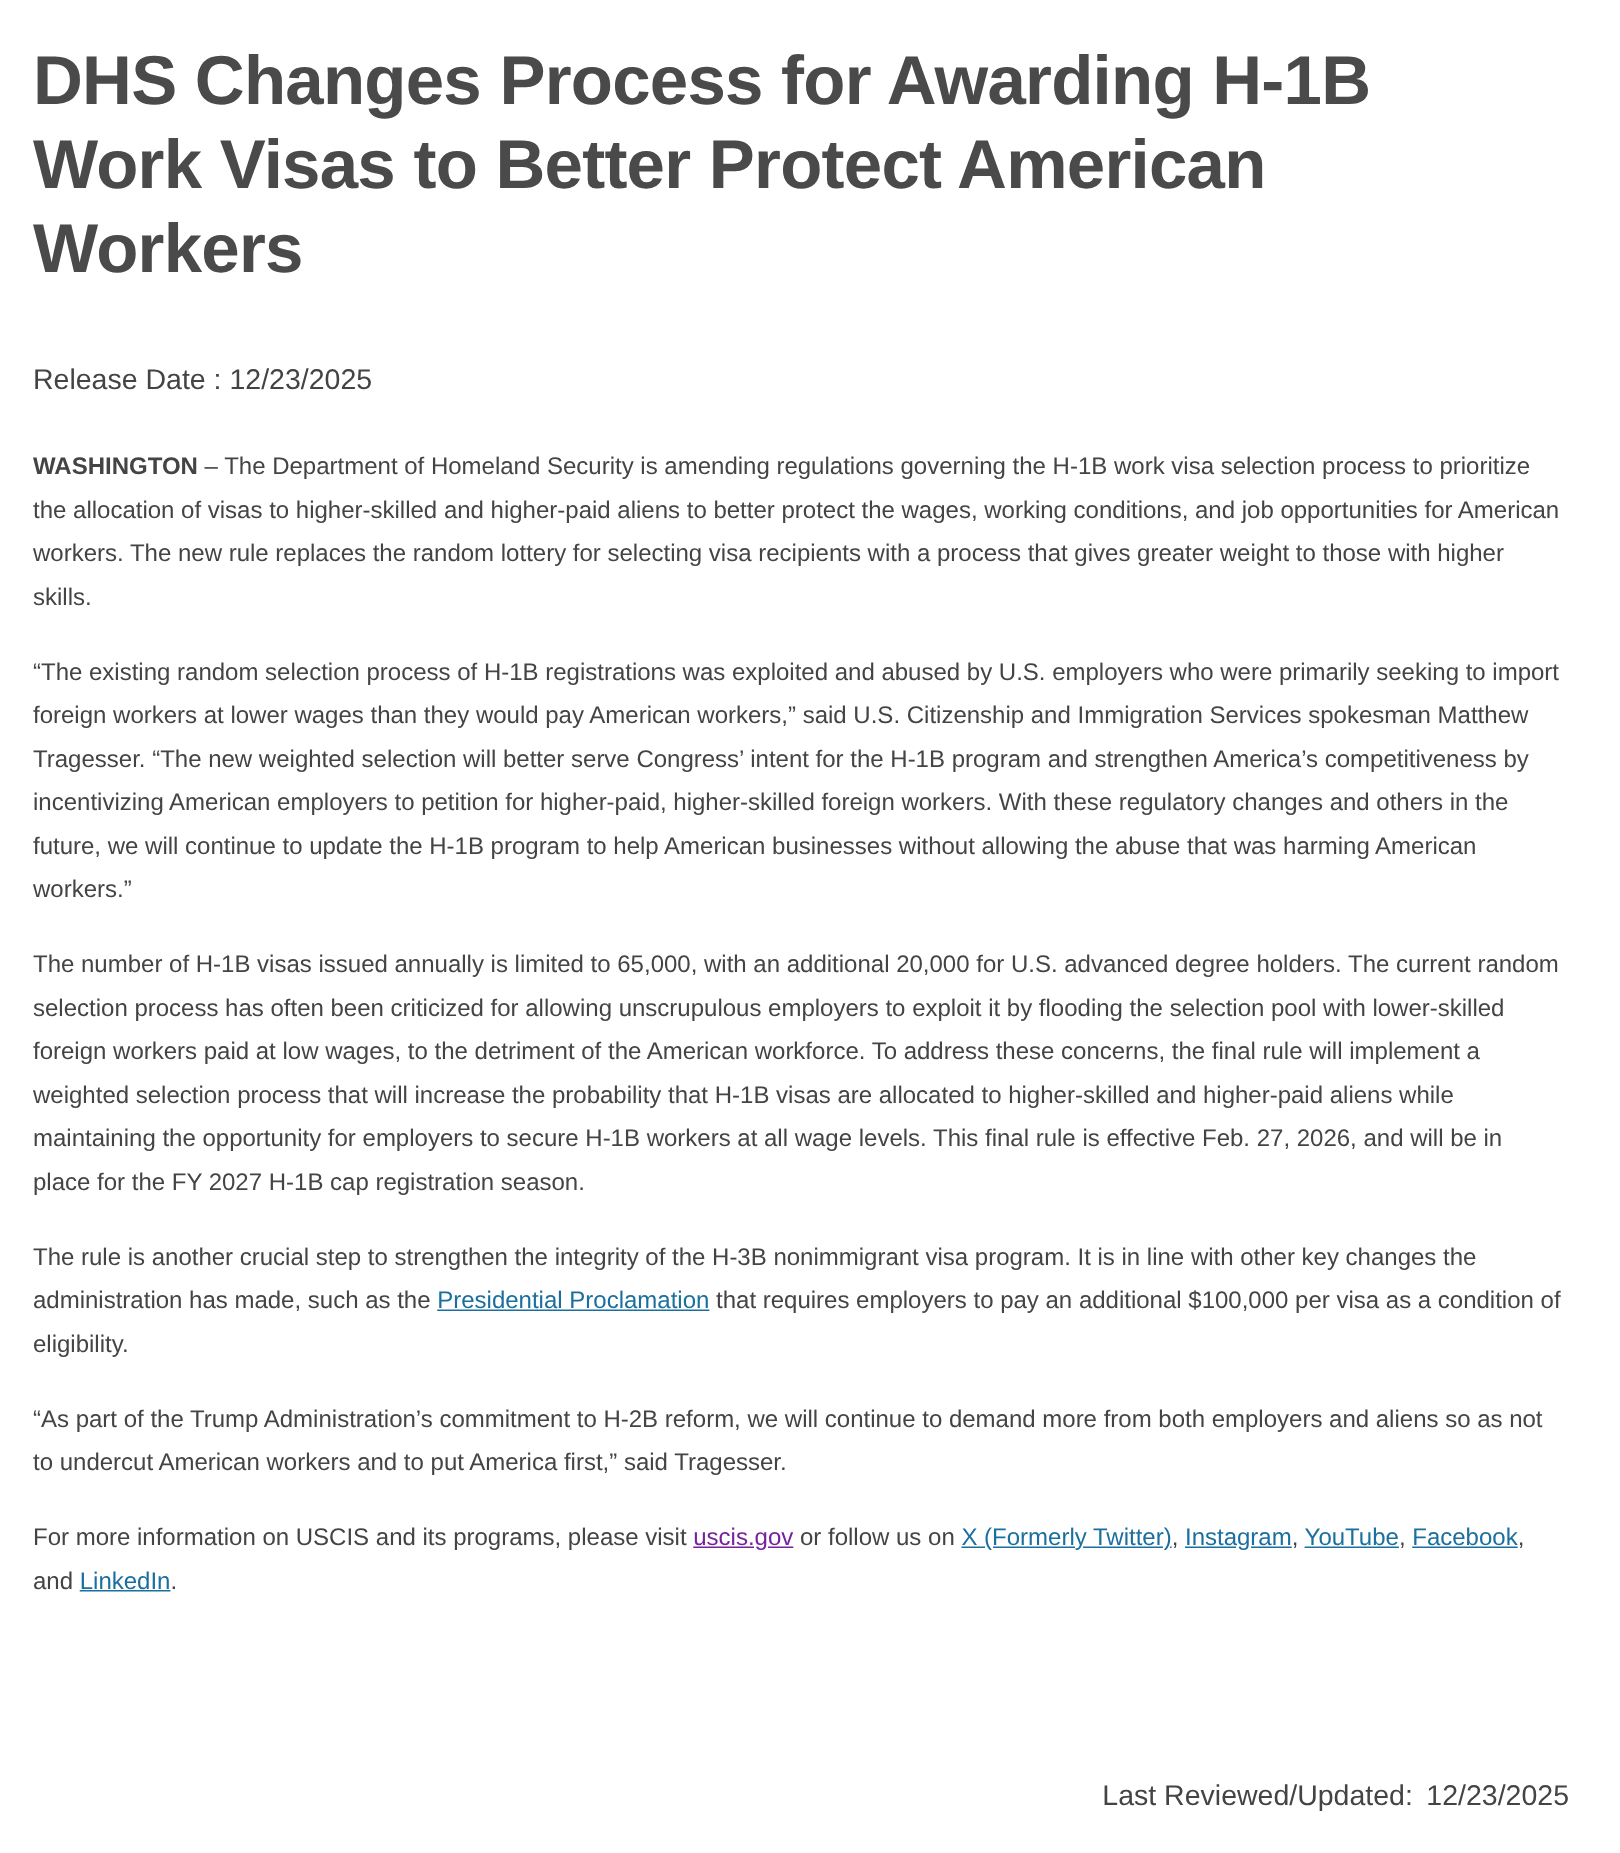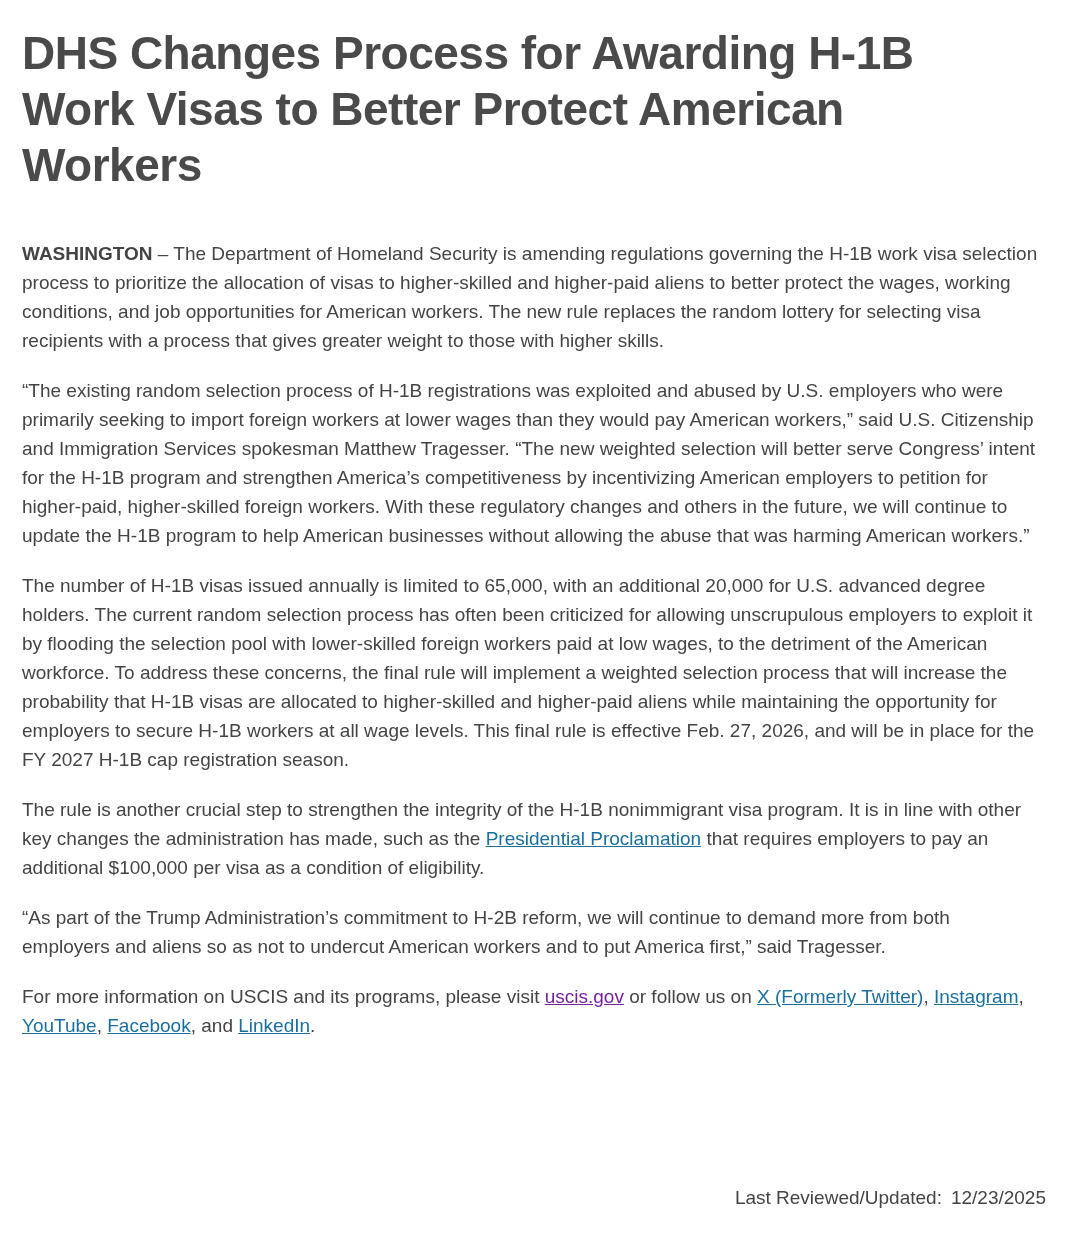--- a/index.html
+++ b/index.html
@@ -23,21 +23,21 @@
     max-width: 1010px;
     margin-bottom: 46px;
   }
   .release-date {
     font-size: 19px;
     line-height: 29px;
     margin-bottom: 29px;
     color: var(--text-color, #444444);
   }
   .article-body p {
-    font-size: 19px;
+    font-size: 16px;
     line-height: 29px;
     margin-bottom: 21px;
     max-width: 1036px;
     color: var(--text-color, #444444);
   }
   .article-body strong { font-weight: 700; }
   a.link {
     color: var(--link-color, #1a6f9e);
     cursor: pointer;
   }
@@ -53,26 +53,30 @@
   }
   .last-reviewed .date { margin-left: 9px; }
 </style>
 </head>
 <body>
 
 <div class="page">
 
   <h1 class="page-title">DHS Changes Process for Awarding H-1B Work Visas to Better Protect American Workers</h1>
 
+  <div class="release-date">
+    <span>Release Date :</span>
+    <span>12/23/2025</span>
+  </div>
 
   <div class="article-body">
       <p><strong>WASHINGTON</strong><span> – The Department of Homeland Security is amending regulations governing the H-1B work visa selection process to prioritize the allocation of visas to higher-skilled and higher-paid aliens to better protect the wages, working conditions, and job opportunities for American workers. The new rule replaces the random lottery for selecting visa recipients with a process that gives greater weight to those with higher skills.</span></p>
       <p><span>“The existing random selection process of H-1B registrations was exploited and abused by U.S. employers who were primarily seeking to import foreign workers at lower wages than they would pay American workers,” said U.S. Citizenship and Immigration Services spokesman Matthew Tragesser. “The new weighted selection will better serve Congress’ intent for the H-1B program and strengthen America’s competitiveness by incentivizing American employers to petition for higher-paid, higher-skilled foreign workers. With these regulatory changes and others in the future, we will continue to update the H-1B program to help American businesses without allowing the abuse that was harming American workers.”</span></p>
       <p><span>The number of H-1B visas issued annually is limited to 65,000, with an additional 20,000 for U.S. advanced degree holders. The current random selection process has often been criticized for allowing unscrupulous employers to exploit it by flooding the selection pool with lower-skilled foreign workers paid at low wages, to the detriment of the American workforce. To address these concerns, the final rule will implement a weighted selection process that will increase the probability that H-1B visas are allocated to higher-skilled and higher-paid aliens while maintaining the opportunity for employers to secure H-1B workers at all wage levels. This final rule is effective Feb. 27, 2026, and will be in place for the FY 2027 H-1B cap registration season.</span></p>
-      <p><span>The rule is another crucial step to strengthen the integrity of the H-1B nonimmigrant visa program. It is in line with other key changes the administration has made, such as the </span><a href="#" class="link">Presidential Proclamation</a><span> that requires employers to pay an additional $100,000 per visa as a condition of eligibility.</span></p>
+      <p><span>The rule is another crucial step to strengthen the integrity of the H-3B nonimmigrant visa program. It is in line with other key changes the administration has made, such as the </span><a href="#" class="link">Presidential Proclamation</a><span> that requires employers to pay an additional $100,000 per visa as a condition of eligibility.</span></p>
       <p><span>“As part of the Trump Administration’s commitment to H-2B reform, we will continue to demand more from both employers and aliens so as not to undercut American workers and to put America first,” said Tragesser.</span></p>
       <p><span>For more information on USCIS and its programs, please visit </span><a href="#" class="link visited">uscis.gov</a><span> or follow us on </span><a href="#" class="link">X (Formerly Twitter)</a><span>, </span><a href="#" class="link">Instagram</a><span>, </span><a href="#" class="link">YouTube</a><span>, </span><a href="#" class="link">Facebook</a><span>, and </span><a href="#" class="link">LinkedIn</a><span>.</span></p>
     </div>
 
   <div class="last-reviewed">
     <span>Last Reviewed/Updated:</span><span class="date">12/23/2025</span>
   </div>
 
 </div>
 

